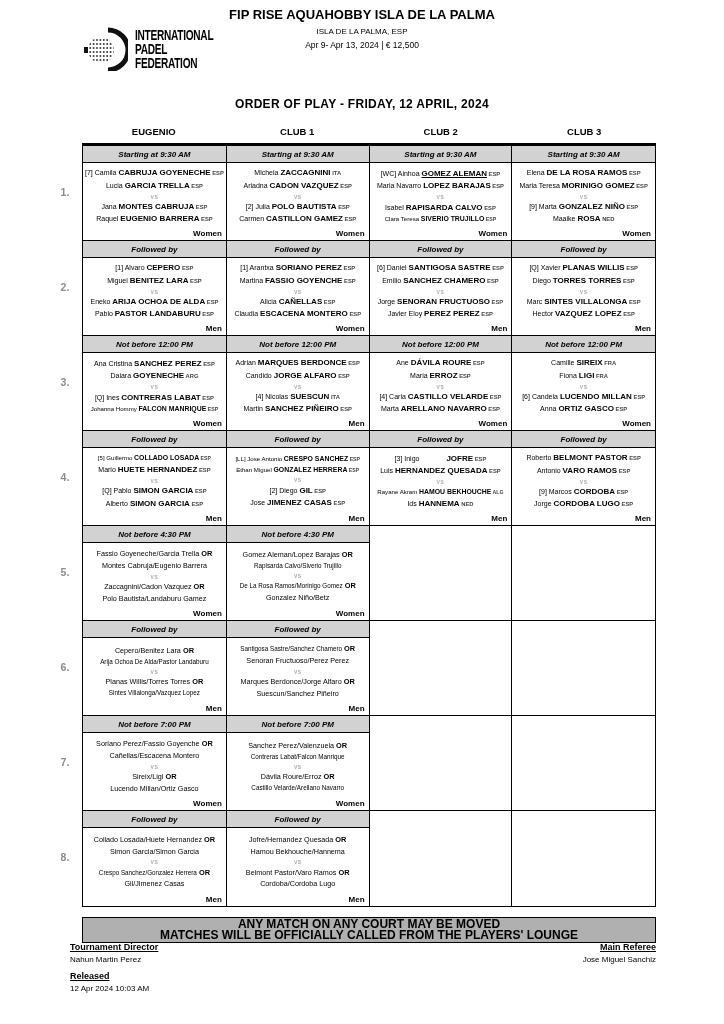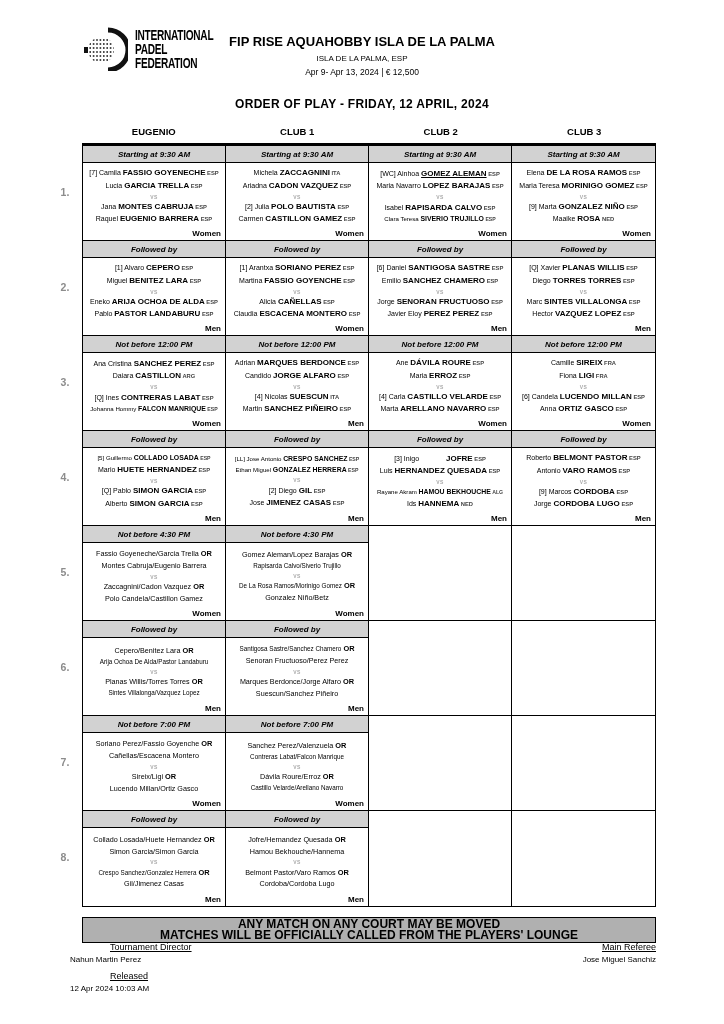--- a/index.html
+++ b/index.html
@@ -4,21 +4,21 @@
 <style>
   html,body{margin:0;padding:0;background:#e9e9e9;}
   .page{width:724px;height:1024px;background:#fff;position:relative;margin:0 auto;
         font-family:"Liberation Sans",sans-serif;color:#000;overflow:hidden;}
 
   
   .logo{position:absolute;left:84px;top:27px;display:flex;align-items:center;gap:7px;}
   .logo svg{display:block;}
   .logo-text{font-weight:bold;font-size:11px;line-height:1.0;letter-spacing:-0.3px;
              transform:scale(0.92,1.28);transform-origin:left center;}
-  .title-block{position:absolute;left:0;right:0;top:34px;text-align:center;}
+  .title-block{position:absolute;left:0;right:0;top:7px;text-align:center;}
   .t-title{font-size:13px;font-weight:bold;line-height:1.2;width:300px;margin:0 auto;}
   .t-loc{font-size:8px;margin-top:4px;}
   .t-dates{font-size:8.5px;margin-top:4px;}
   .t-revised{font-size:10.5px;font-weight:bold;color:var(--revised,#cc3a28);margin-top:4px;letter-spacing:1px;}
   .oop-title{position:absolute;left:0;right:0;top:97px;text-align:center;font-size:12px;font-weight:bold;letter-spacing:0.3px;}
 
   
   .table-wrap{position:absolute;left:82px;top:126px;width:574px;}
   .courts{display:flex;height:14px;margin-bottom:3px;}
   .court{flex:1;text-align:center;font-weight:bold;font-size:9.5px;}
@@ -45,21 +45,21 @@
   .cat{position:absolute;bottom:2px;right:4px;font-weight:bold;font-size:8px;}
   .row-num{position:absolute;left:-28px;width:22px;text-align:center;color:#8c8c8c;
            font-size:10.5px;font-weight:bold;}
 
   
   .banner{position:absolute;left:82px;top:917px;width:574px;box-sizing:border-box;
           background:var(--banner,#b0b0b0);border:1px solid #000;text-align:center;
           font-weight:bold;font-size:12px;line-height:11px;padding:1px 0;}
   .f-left{position:absolute;left:70px;top:942px;}
   .f-right{position:absolute;right:68px;top:942px;text-align:right;}
-  .f-label{font-weight:normal;font-size:9px;text-decoration:underline;margin-left:40px;}
+  .f-label{font-weight:bold;font-size:9px;text-decoration:underline;}
   .f-val{font-size:8px;margin-top:3px;margin-bottom:7px;}
 </style>
 </head>
 <body>
 
 <div class="page">
 
   <div class="logo">
     <svg width="44" height="44" viewBox="0 0 44 44">
       <defs>
@@ -98,21 +98,21 @@
         <div class="court">EUGENIO</div>
         <div class="court">CLUB 1</div>
         <div class="court">CLUB 2</div>
         <div class="court">CLUB 3</div>
       </div>
     <div class="grid-wrap" id="grid-wrap">
       <div class="grid" id="grid">
           <div class="cell">
             <div class="strip">Starting at 9:30 AM</div>
             <div class="cbody">
-              <div class="pline"><div class="pre" style="display: inline;">[7] Camila </div><div class="last" style="display: inline;">FASSIO GOYENECHE</div><div class="nat" style="display: inline;"> ESP</div></div>
+              <div class="pline"><div class="pre" style="display: inline;">[7] Camila </div><div class="last" style="display: inline;">CABRUJA GOYENECHE</div><div class="nat" style="display: inline;"> ESP</div></div>
               <div class="pline"><div class="pre" style="display: inline;">Lucia </div><div class="last" style="display: inline;">GARCIA TRELLA</div><div class="nat" style="display: inline;"> ESP</div></div>
               <div class="vs">VS</div>
               <div class="pline"><div class="pre" style="display: inline;">Jana </div><div class="last" style="display: inline;">MONTES CABRUJA</div><div class="nat" style="display: inline;"> ESP</div></div>
               <div class="pline"><div class="pre" style="display: inline;">Raquel </div><div class="last" style="display: inline;">EUGENIO BARRERA</div><div class="nat" style="display: inline;"> ESP</div></div>
             </div>
             <div class="cat">Women</div>
           </div>
           <div class="cell">
             <div class="strip">Starting at 9:30 AM</div>
             <div class="cbody">
@@ -187,21 +187,21 @@
               <div class="vs">VS</div>
               <div class="pline"><div class="pre" style="display: inline;">Marc </div><div class="last" style="display: inline;">SINTES VILLALONGA</div><div class="nat" style="display: inline;"> ESP</div></div>
               <div class="pline"><div class="pre" style="display: inline;">Hector </div><div class="last" style="display: inline;">VAZQUEZ LOPEZ</div><div class="nat" style="display: inline;"> ESP</div></div>
             </div>
             <div class="cat">Men</div>
           </div>
           <div class="cell">
             <div class="strip">Not before 12:00 PM</div>
             <div class="cbody">
               <div class="pline"><div class="pre" style="display: inline;">Ana Cristina </div><div class="last" style="display: inline;">SANCHEZ PEREZ</div><div class="nat" style="display: inline;"> ESP</div></div>
-              <div class="pline"><div class="pre" style="display: inline;">Daiara </div><div class="last" style="display: inline;">CASTILLON</div><div class="nat" style="display: inline;"> ARG</div></div>
+              <div class="pline"><div class="pre" style="display: inline;">Daiara </div><div class="last" style="display: inline;">GOYENECHE</div><div class="nat" style="display: inline;"> ARG</div></div>
               <div class="vs">VS</div>
               <div class="pline"><div class="pre" style="display: inline;">[Q] Ines </div><div class="last" style="display: inline;">CONTRERAS LABAT</div><div class="nat" style="display: inline;"> ESP</div></div>
               <div class="pline sm"><div class="pre" style="display: inline;">Johanna Hommy </div><div class="last" style="display: inline;">FALCON MANRIQUE</div><div class="nat" style="display: inline;"> ESP</div></div>
             </div>
             <div class="cat">Women</div>
           </div>
           <div class="cell">
             <div class="strip">Not before 12:00 PM</div>
             <div class="cbody">
               <div class="pline"><div class="pre" style="display: inline;">Adrian </div><div class="last" style="display: inline;">MARQUES BERDONCE</div><div class="nat" style="display: inline;"> ESP</div></div>
@@ -278,21 +278,21 @@
             </div>
             <div class="cat">Men</div>
           </div>
           <div class="cell">
             <div class="strip">Not before 4:30 PM</div>
             <div class="cbody">
               <div class="tbd">Fassio Goyeneche/Garcia Trella<b> OR</b></div>
               <div class="tbd">Montes Cabruja/Eugenio Barrera</div>
               <div class="vs">VS</div>
               <div class="tbd">Zaccagnini/Cadon Vazquez<b> OR</b></div>
-              <div class="tbd">Polo Candela/Castillon Gamez</div>
+              <div class="tbd">Polo Bautista/Landaburu Gamez</div>
             </div>
             <div class="cat">Women</div>
           </div>
           <div class="cell">
             <div class="strip">Not before 4:30 PM</div>
             <div class="cbody">
               <div class="tbd">Gomez Aleman/Lopez Barajas<b> OR</b></div>
               <div class="tbd sm">Rapisarda Calvo/Siverio Trujillo</div>
               <div class="vs">VS</div>
               <div class="tbd sm">De La Rosa Ramos/Morinigo Gomez<b> OR</b></div>

